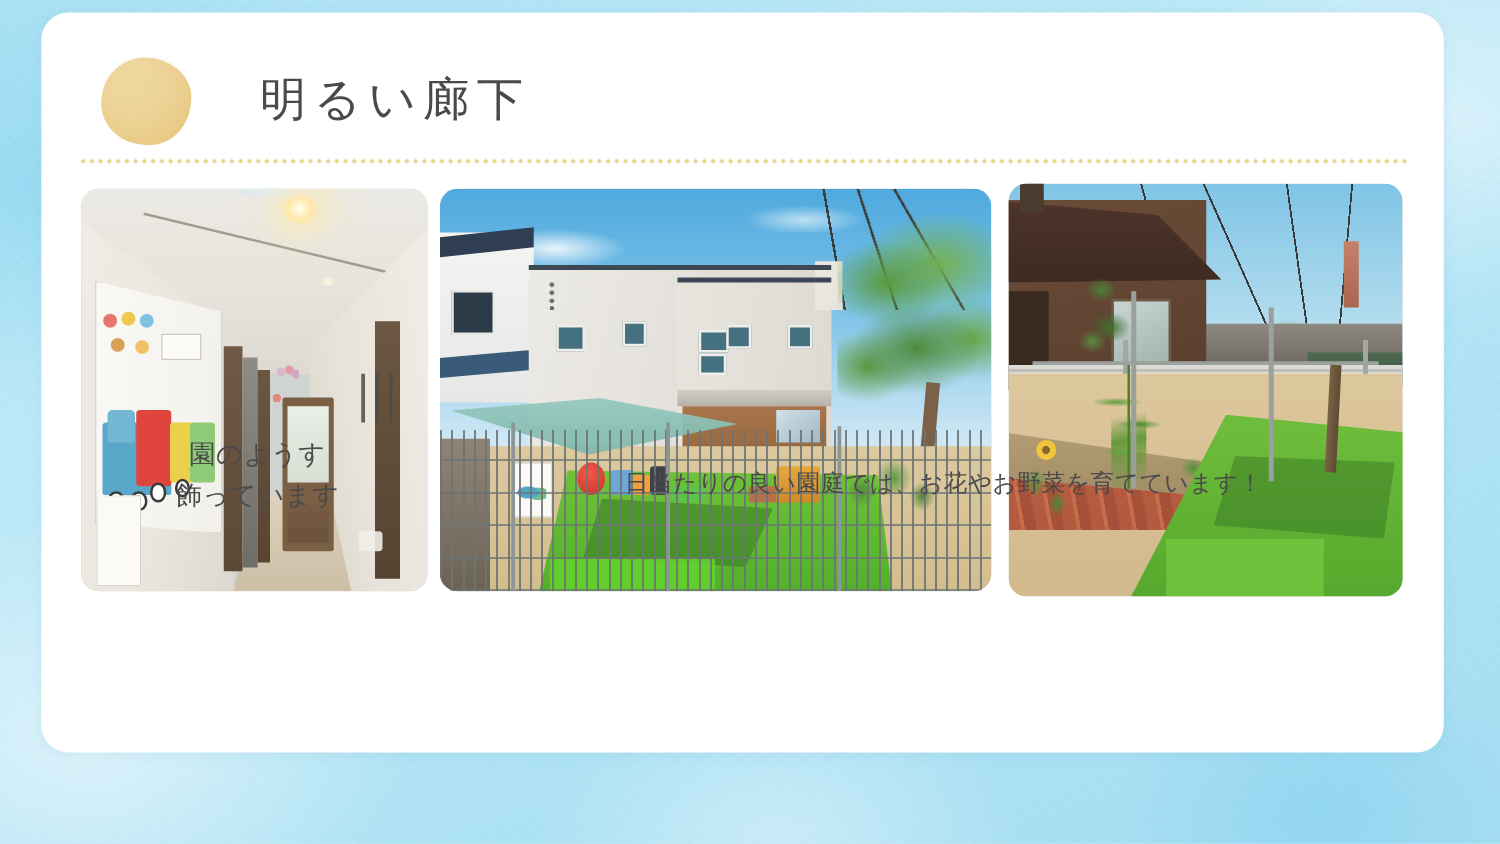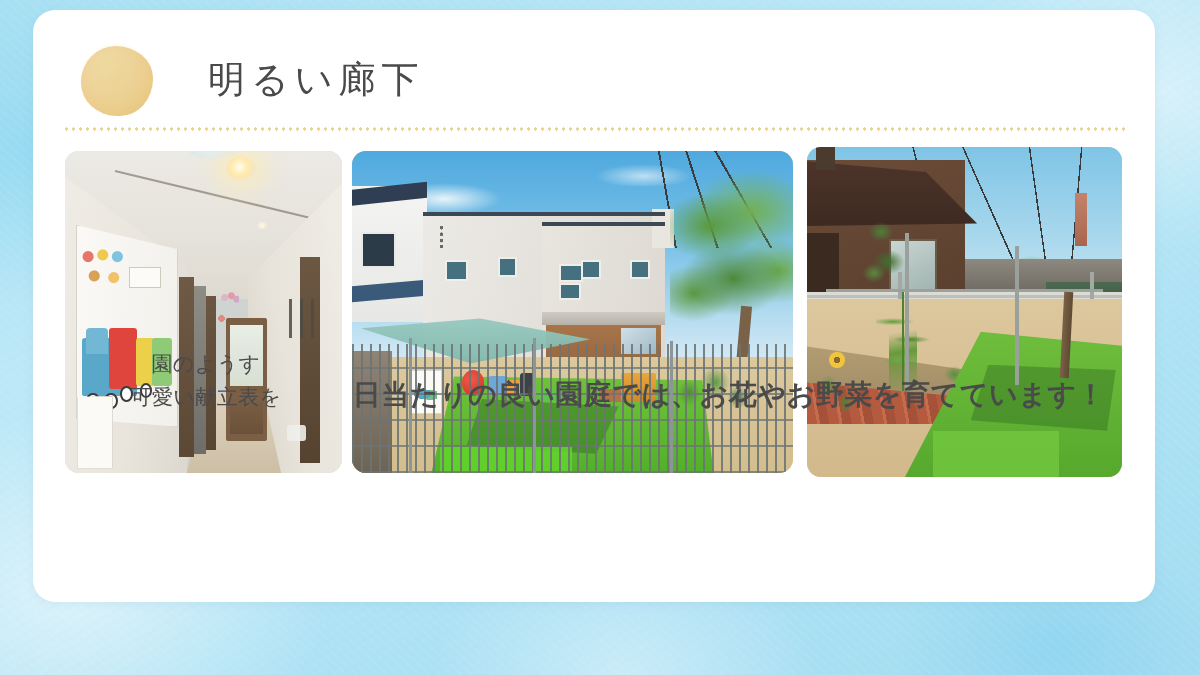--- a/index.html
+++ b/index.html
@@ -374,25 +374,24 @@
     letter-spacing: .02em;
   }
   #caption-left {
     left: 28px;
     top: 338px;
     width: 290px;
     font-size: 21px;
   }
   #caption-left .cap-line2 { margin-top: 15px; }
   #caption-right {
-    left: 316px;
+    left: 342px;
     top: 363px;
     width: 760px;
-    font-size: 28px;
-    font-weight: bold;
+    font-size: 19px;
   }
 </style>
 </head>
 <body>
 
 <div id="bg-layer">
   <div id="bg-grain"></div>
 </div>
 
 <div id="card">
@@ -528,20 +527,20 @@
         <div class="lyr" id="p3-pole"></div>
         <div class="lyr" id="p3-pole2"></div>
         <div class="lyr" id="p3-wood-post"></div>
       </div>
     </div>
 
   </div>
 
   <div class="caption" id="caption-left">
     <div class="cap-line1">園のようす</div>
-    <div class="cap-line3">可愛い献立表を</div>
+    <div class="cap-line3">飾っています</div>
   </div>
 
   <div class="caption" id="caption-right">
     <div>日当たりの良い園庭では、お花やお野菜を育てています！</div>
   </div>
 
 </div>
 
 </body></html>

